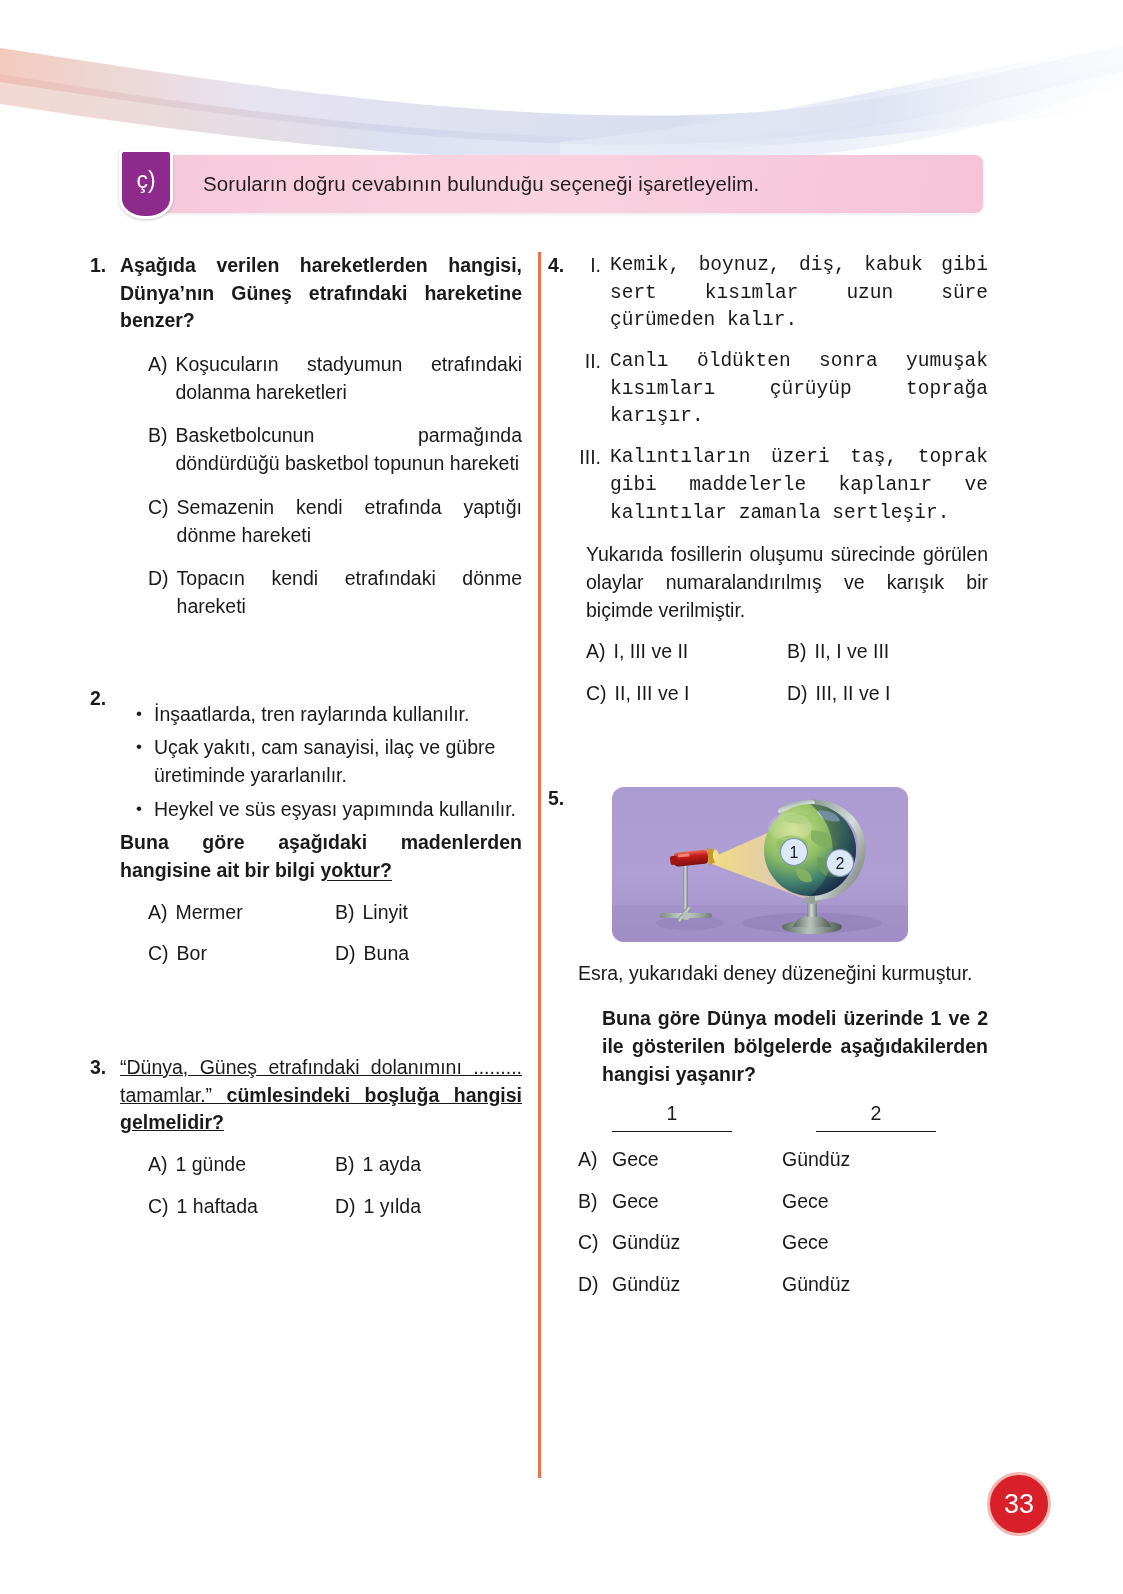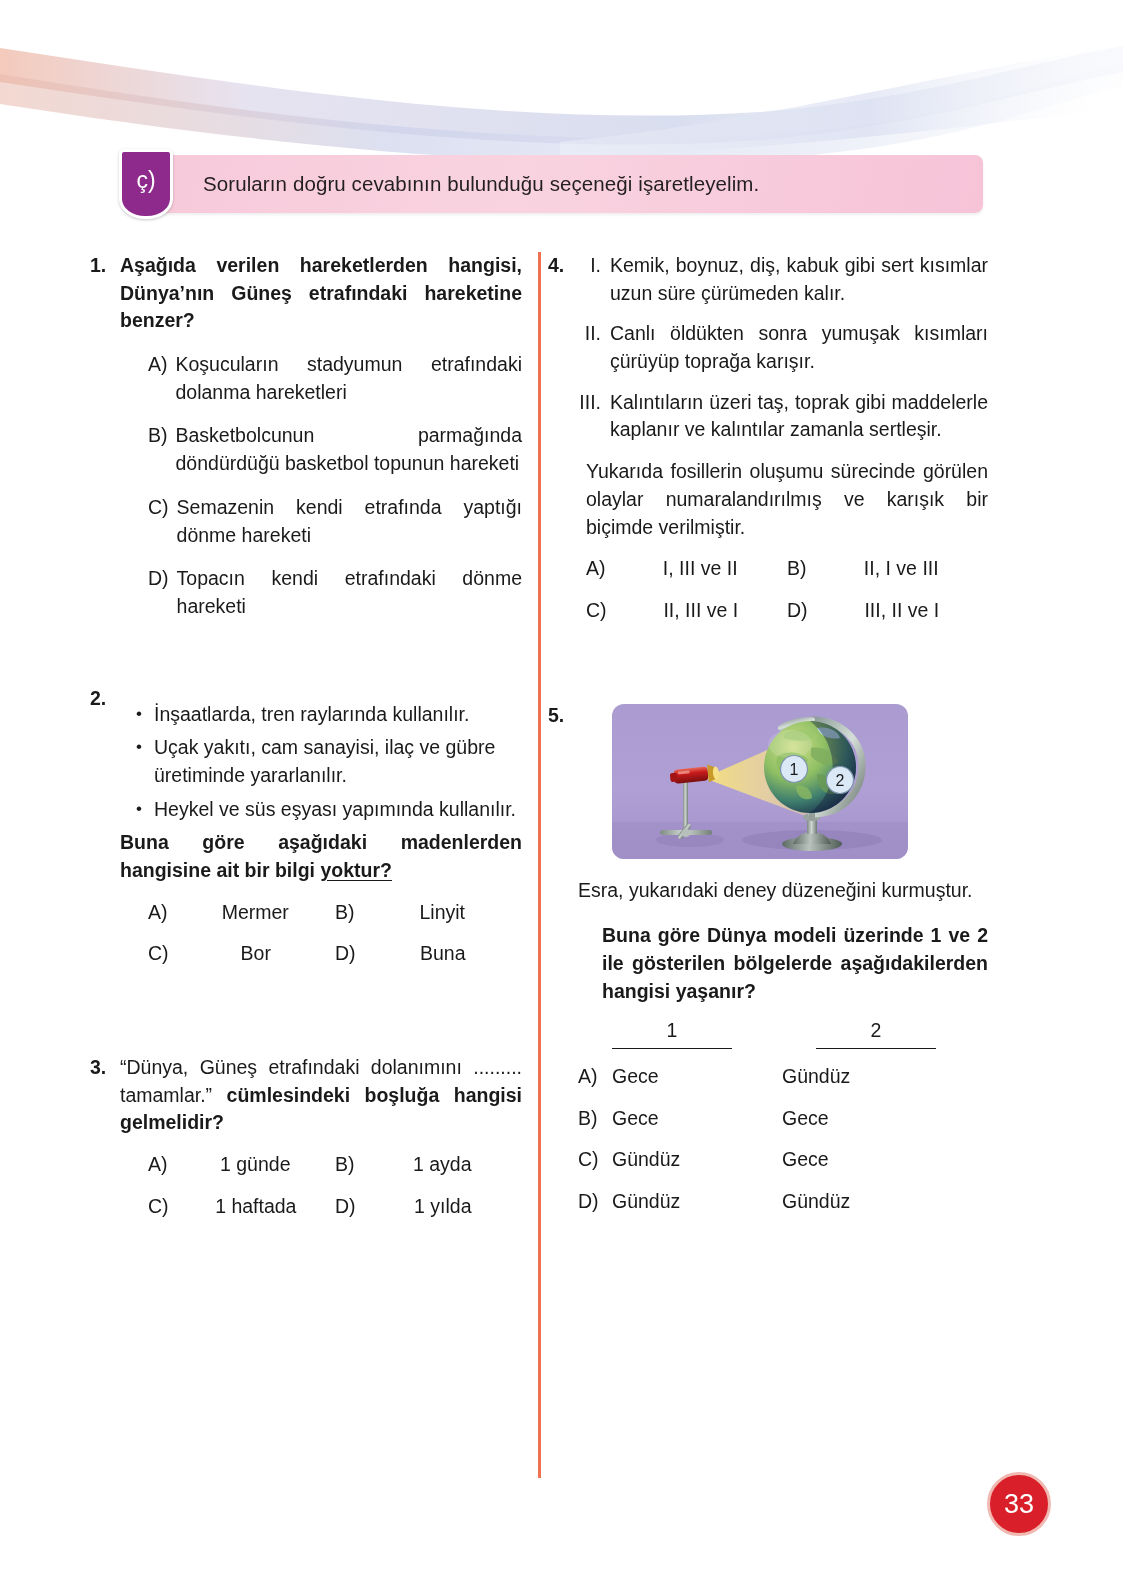--- a/index.html
+++ b/index.html
@@ -88,50 +88,50 @@
     flex: 0 0 auto;
     font-weight: bold;
     font-size: 19.5px;
     padding-right: 9px;
     min-width: 30px;
   }
   .q-body { flex: 1 1 auto; }
 
   .stem-bold   { font-weight: bold; text-align: justify; }
   .stem-normal { text-align: justify; }
-  .stem-mixed  { text-align: justify; }
+  .stem-mixed  { text-align: justify; text-decoration: underline; }
   .stem-mixed b { font-weight: bold; }
 
   .spacer-sm { height: 13px; }
   .spacer-md { height: 22px; }
   .spacer-xl { height: 64px; }
 
   
   .opts { padding-left: 28px; }
   .opt-row { display: flex; margin-top: 14px; }
   .opt {
     display: flex;
     align-items: baseline;
   }
   .opt-letter { flex: 0 0 auto; padding-right: 8px; }
-  .opt-text   { flex: 1 1 auto; text-align: center; }
+  .opt-text   { flex: 1 1 auto; text-align: left; }
   .opt-block  { margin-top: 16px; display: flex; }
   .opt-block .opt-text { text-align: justify; }
 
   .two-col-opts .opt { width: 50%; }
 
   
   .roman-item { display: flex; margin-bottom: 13px; }
   .roman-num {
     flex: 0 0 auto;
     width: 32px;
     text-align: right;
     padding-right: 9px;
   }
-  .roman-text { flex: 1 1 auto; text-align: justify; }
+  .roman-text { flex: 1 1 auto; text-align: justify; font-family: Liberation Mono, monospace; }
 
   
   .bullets { padding-left: 16px; margin-top: 16px; }
   .bullet-item { display: flex; margin-bottom: 6px; }
   .bullet-dot {
     flex: 0 0 auto;
     width: 18px;
     font-size: 17px;
     line-height: 1.55;
   }

